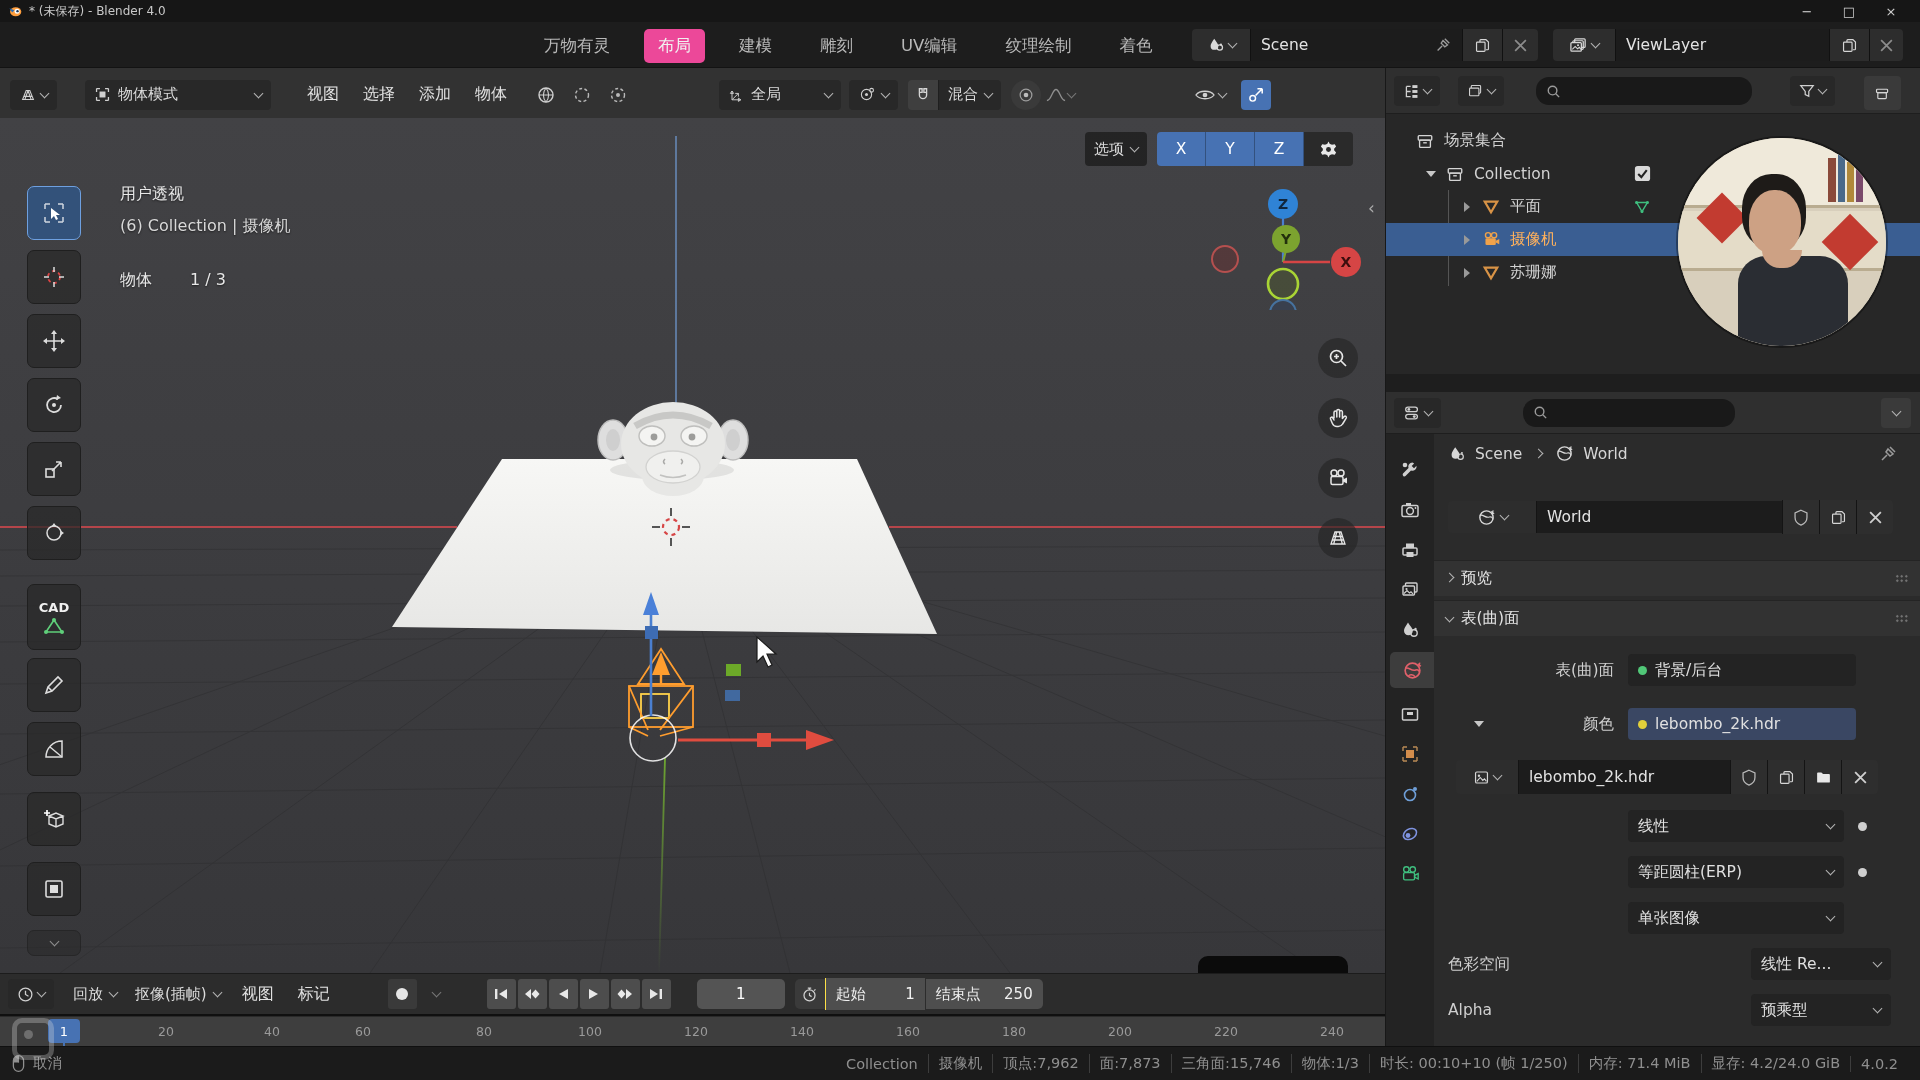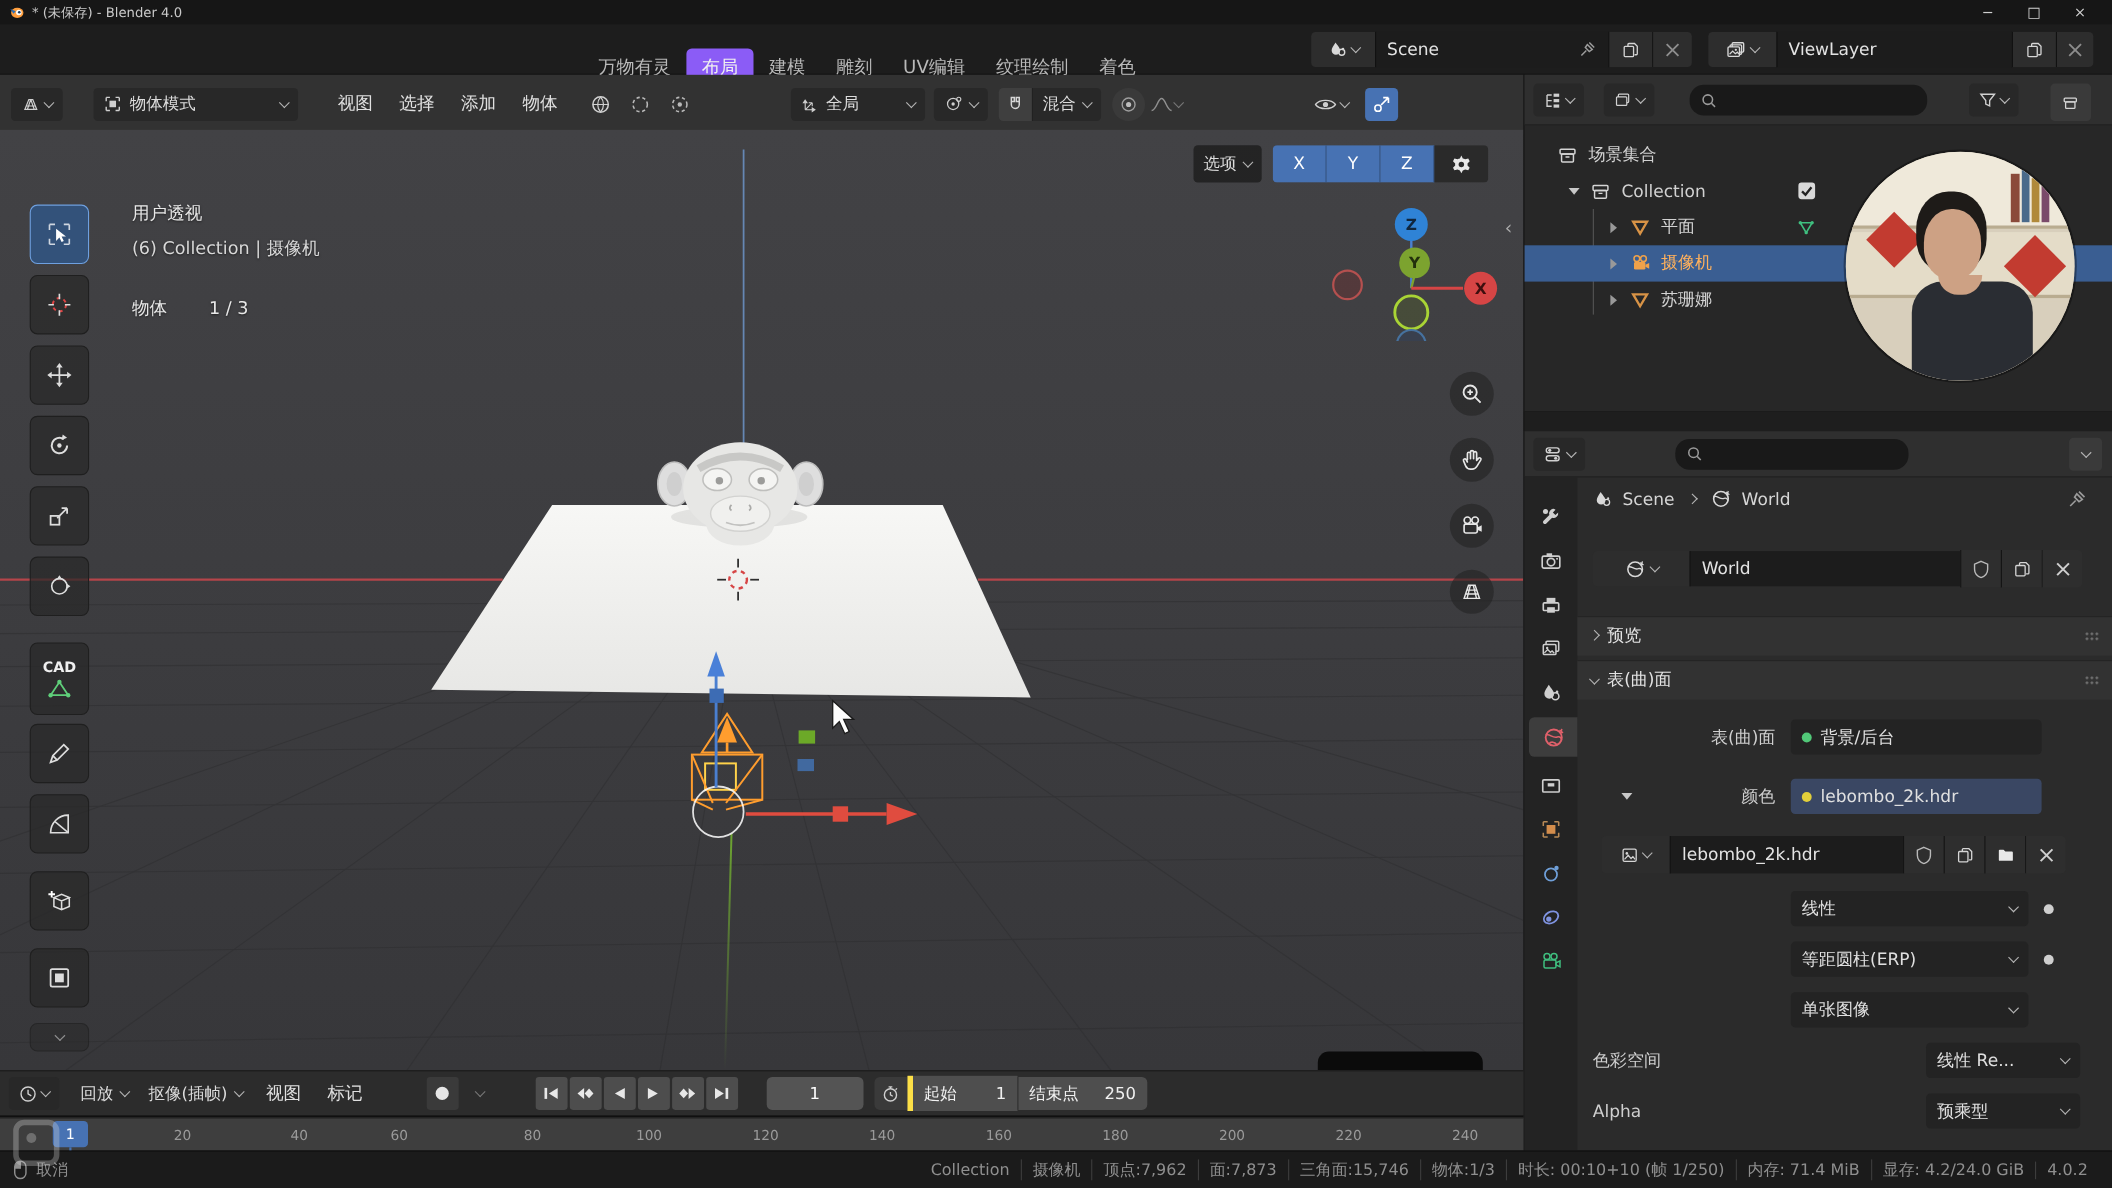--- a/index.html
+++ b/index.html
@@ -15,21 +15,21 @@
   svg{display:block}
   
   #titlebar{left:0;top:0;width:1920px;height:22px;background:#161616;display:flex;align-items:center;padding:0 8px;gap:7px}
   #titlebar .t{font-size:12px;color:#c9c9c9}
   #titlebar .winbtns{margin-left:auto;display:flex}
   #titlebar .winbtns span{width:42px;text-align:center;color:#cfcfcf;font-size:13px;cursor:default}
   
   #topbar{left:0;top:22px;width:1920px;height:46px;background:#1d1d1d;border-bottom:1px solid #131313}
   .menuitem{padding:0 13px;height:34px;display:flex;align-items:center;font-size:16.5px;color:#dedede;border-radius:4px}
   .ws-tab{padding:0 14px;height:34px;display:flex;align-items:center;font-size:16.5px;color:#b9b9b9;border-radius:5px}
-  .ws-tab.active{background:#8b5cf6;color:#f0f0f0}
+  .ws-tab.active{background:#ec4899;color:#f0f0f0}
   .lang-chip{background:#757575;color:#fff;border-radius:4px;padding:0 16px;height:34px;display:flex;align-items:center;font-size:16.5px}
   .dbfield{background:#1c1c1c;height:32px;display:flex;align-items:center;padding:0 10px;color:#e3e3e3;font-size:15.5px}
   .dbbtn{background:#2d2d2d;height:32px;display:flex;align-items:center;justify-content:center}
   
   #vph{left:0;top:68px;width:1385px;height:54px;background:#323232;border-bottom:1px solid #262626;display:flex;align-items:center}
   .hmenu{padding:0 12px;height:32px;display:flex;align-items:center;font-size:16px;color:#e0e0e0}
   .iconbtn{width:30px;height:30px;display:flex;align-items:center;justify-content:center;border-radius:4px}
   
   #viewport{left:0;top:118px;width:1385px;height:855px;overflow:hidden;background:#3c3c3e}
   .vtext{position:absolute;color:#e8e8e8;font-size:16px;text-shadow:0 1px 2px rgba(0,0,0,.55)}
@@ -83,21 +83,21 @@
     </svg>
   <span class="t">* (未保存) - Blender 4.0</span>
   <div class="winbtns">
     <span>−</span>
     <span>□</span>
     <span>×</span>
   </div>
 </div>
 
 <div id="topbar" class="abs">
-  <div class="abs flex" style="left:530px;top:22px;gap:0">
+  <div class="abs flex" style="left:530px;top:7px;gap:20px">
     <div class="ws-tab">万物有灵</div>
     <div class="ws-tab active">布局</div>
     <div class="ws-tab">建模</div>
     <div class="ws-tab">雕刻</div>
     <div class="ws-tab">UV编辑</div>
     <div class="ws-tab">纹理绘制</div>
     <div class="ws-tab">着色</div>
   </div>
 
   <div class="abs flex" style="left:1192px;top:7px">
@@ -921,21 +921,21 @@
   </div>
   <div class="flex" style="margin-left:24px;width:88px;height:30px;background:#545454;border-radius:5px;justify-content:center;color:#fff;font-size:15px">
     <span>1</span>
   </div>
   <div class="iconbtn" style="margin-left:10px;background:#3a3a3a;border-radius:5px 0 0 5px;height:30px">
     <svg width="17" height="17" viewBox="0 0 20 20">
         <circle cx="10" cy="11" r="6.5" stroke="#d0d0d0" stroke-width="1.5" fill="none"></circle>
         <path d="M10 8 v3 l2.5 1.5 M8 2.5 h4 M10 2.5 v2 M15.5 5.5 l1.5-1.5" stroke="#d0d0d0" stroke-width="1.4" fill="none"></path>
       </svg>
   </div>
-  <div class="flex" style="width:100px;height:30px;background:#4e4e4e;border-left:5px solid #fde047;padding:16px 10px;justify-content:space-between;color:#f0f0f0;font-size:15px">
+  <div class="flex" style="width:100px;height:30px;background:#4e4e4e;border-left:1px solid #fde047;padding:16px 10px;justify-content:space-between;color:#f0f0f0;font-size:15px">
     <span>起始</span>
     <span>1</span>
   </div>
   <div class="flex" style="width:118px;height:30px;background:#4e4e4e;border-left:1px solid #2c2c2c;border-radius:0 5px 5px 0;padding:0 10px;justify-content:space-between;color:#f0f0f0;font-size:15px">
     <span>结束点</span>
     <span>250</span>
   </div>
 </div>
 
 <div id="ruler" class="abs">

